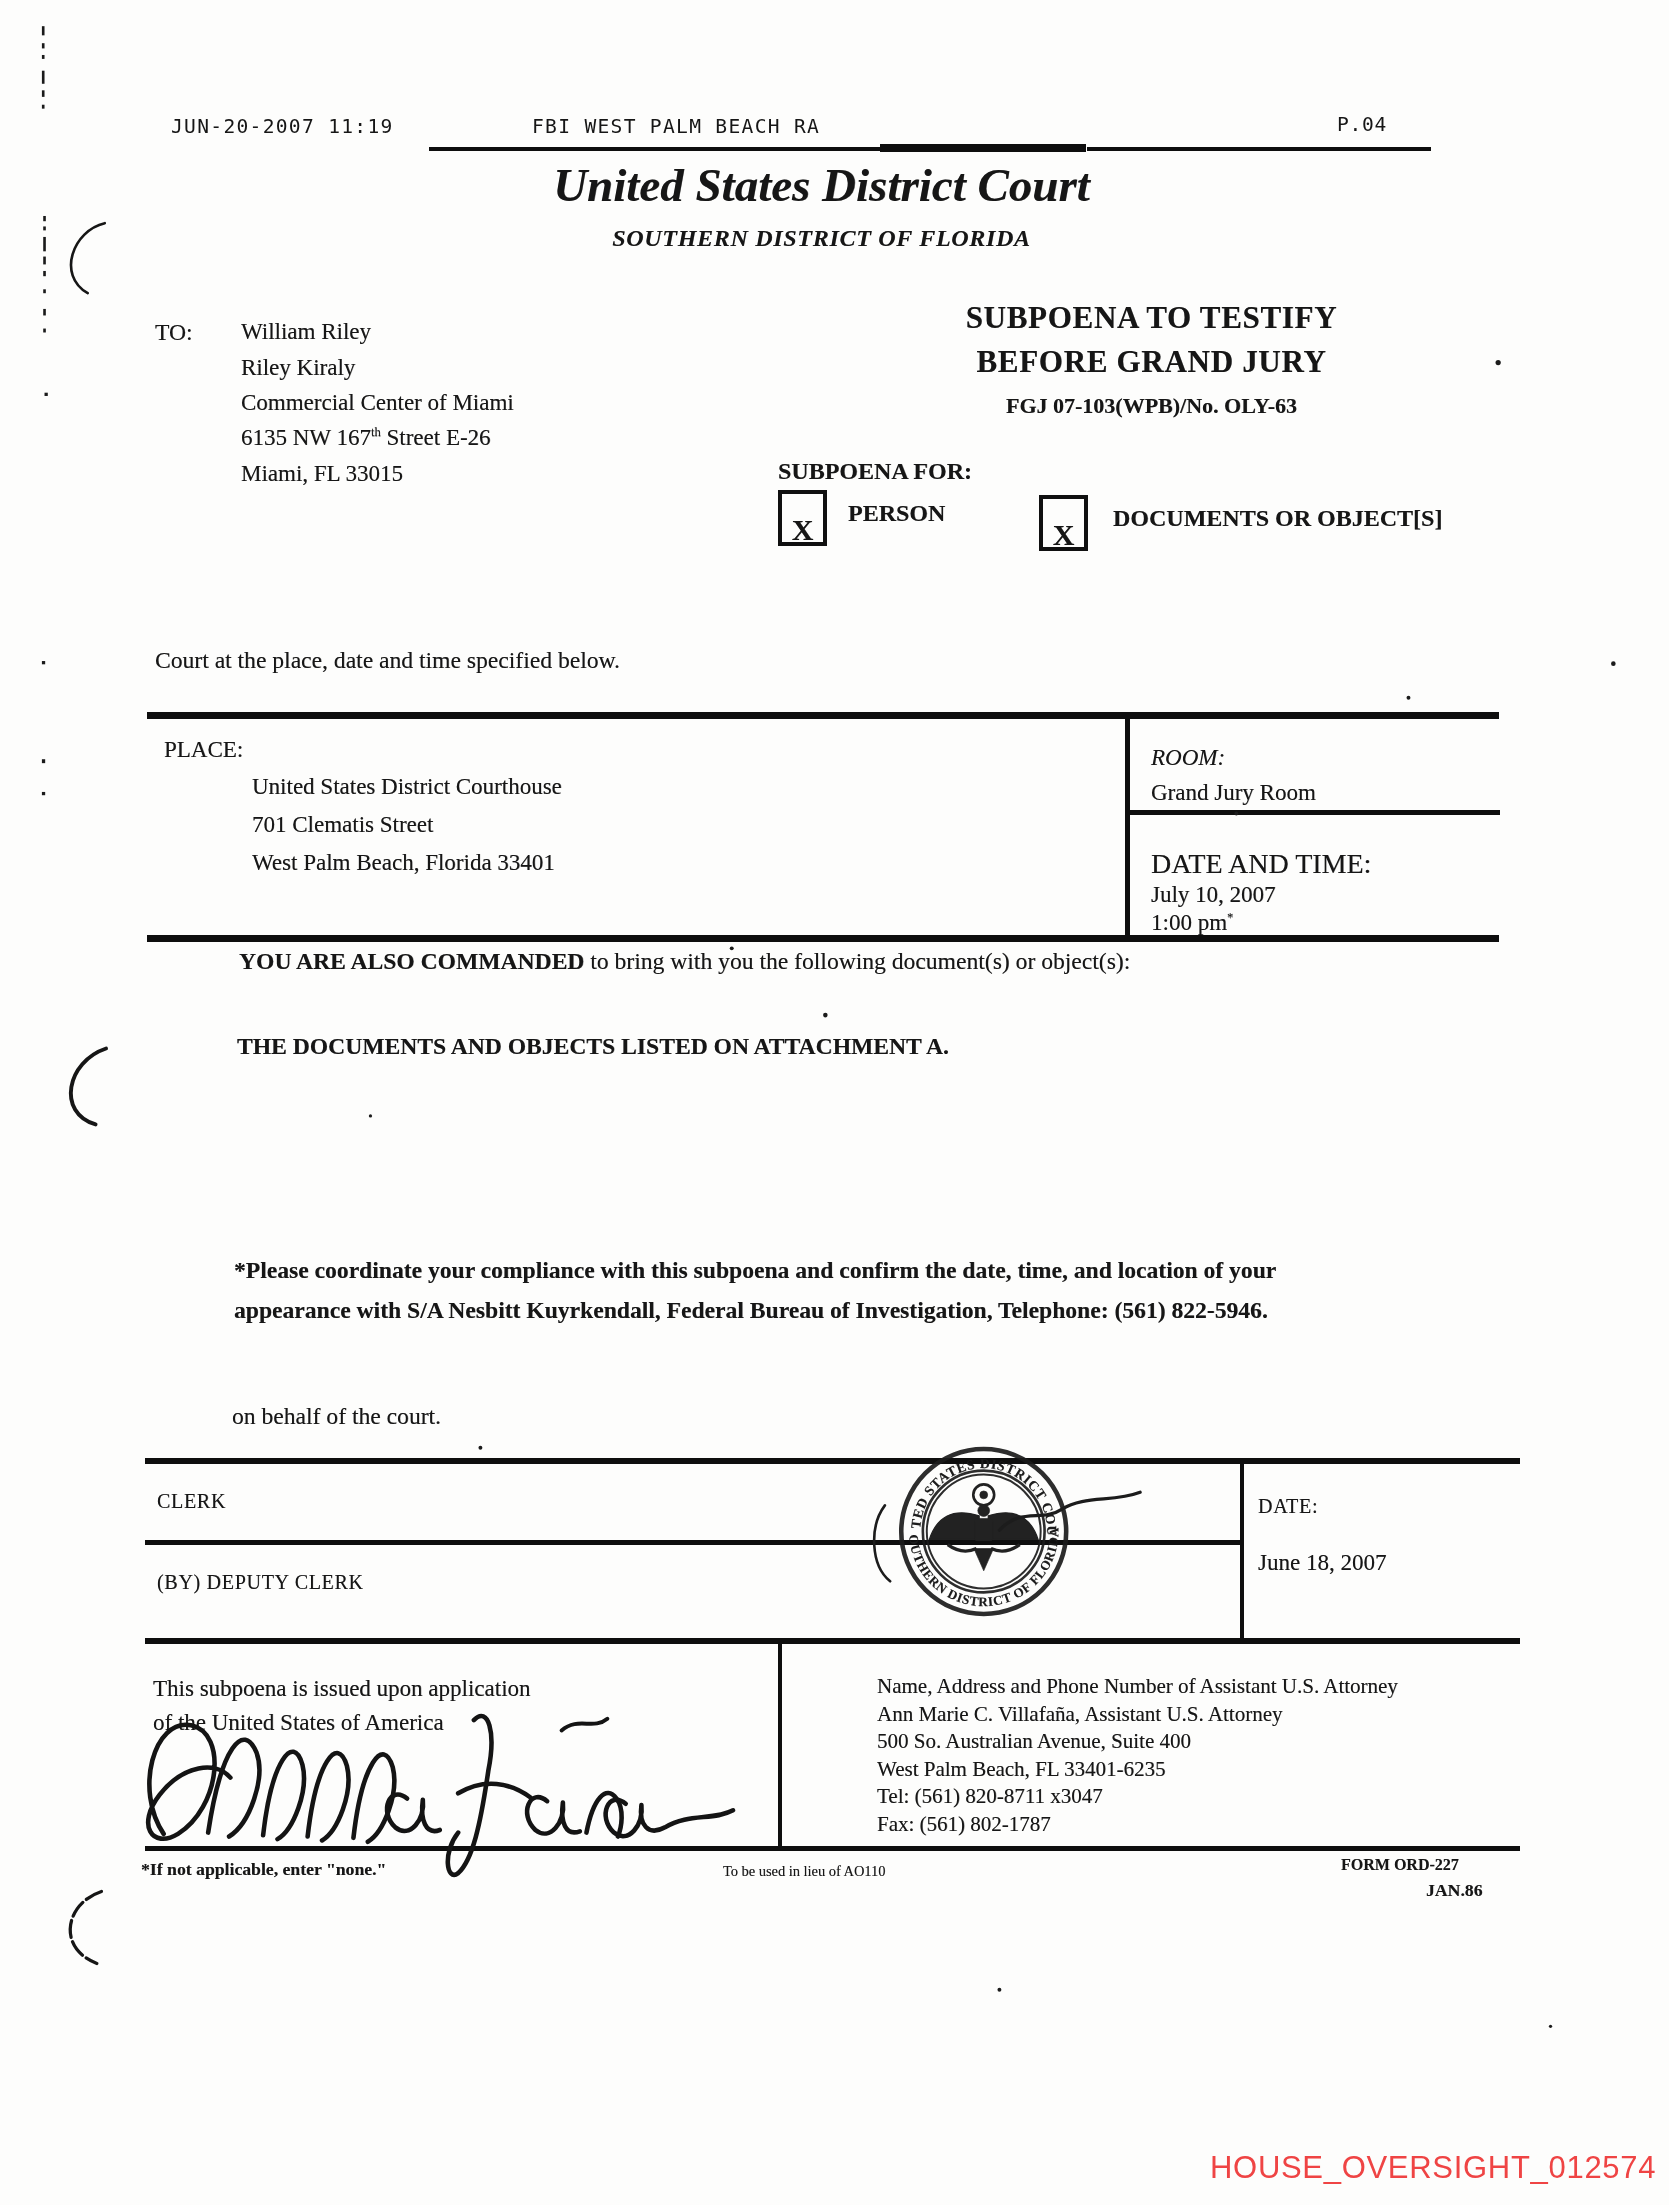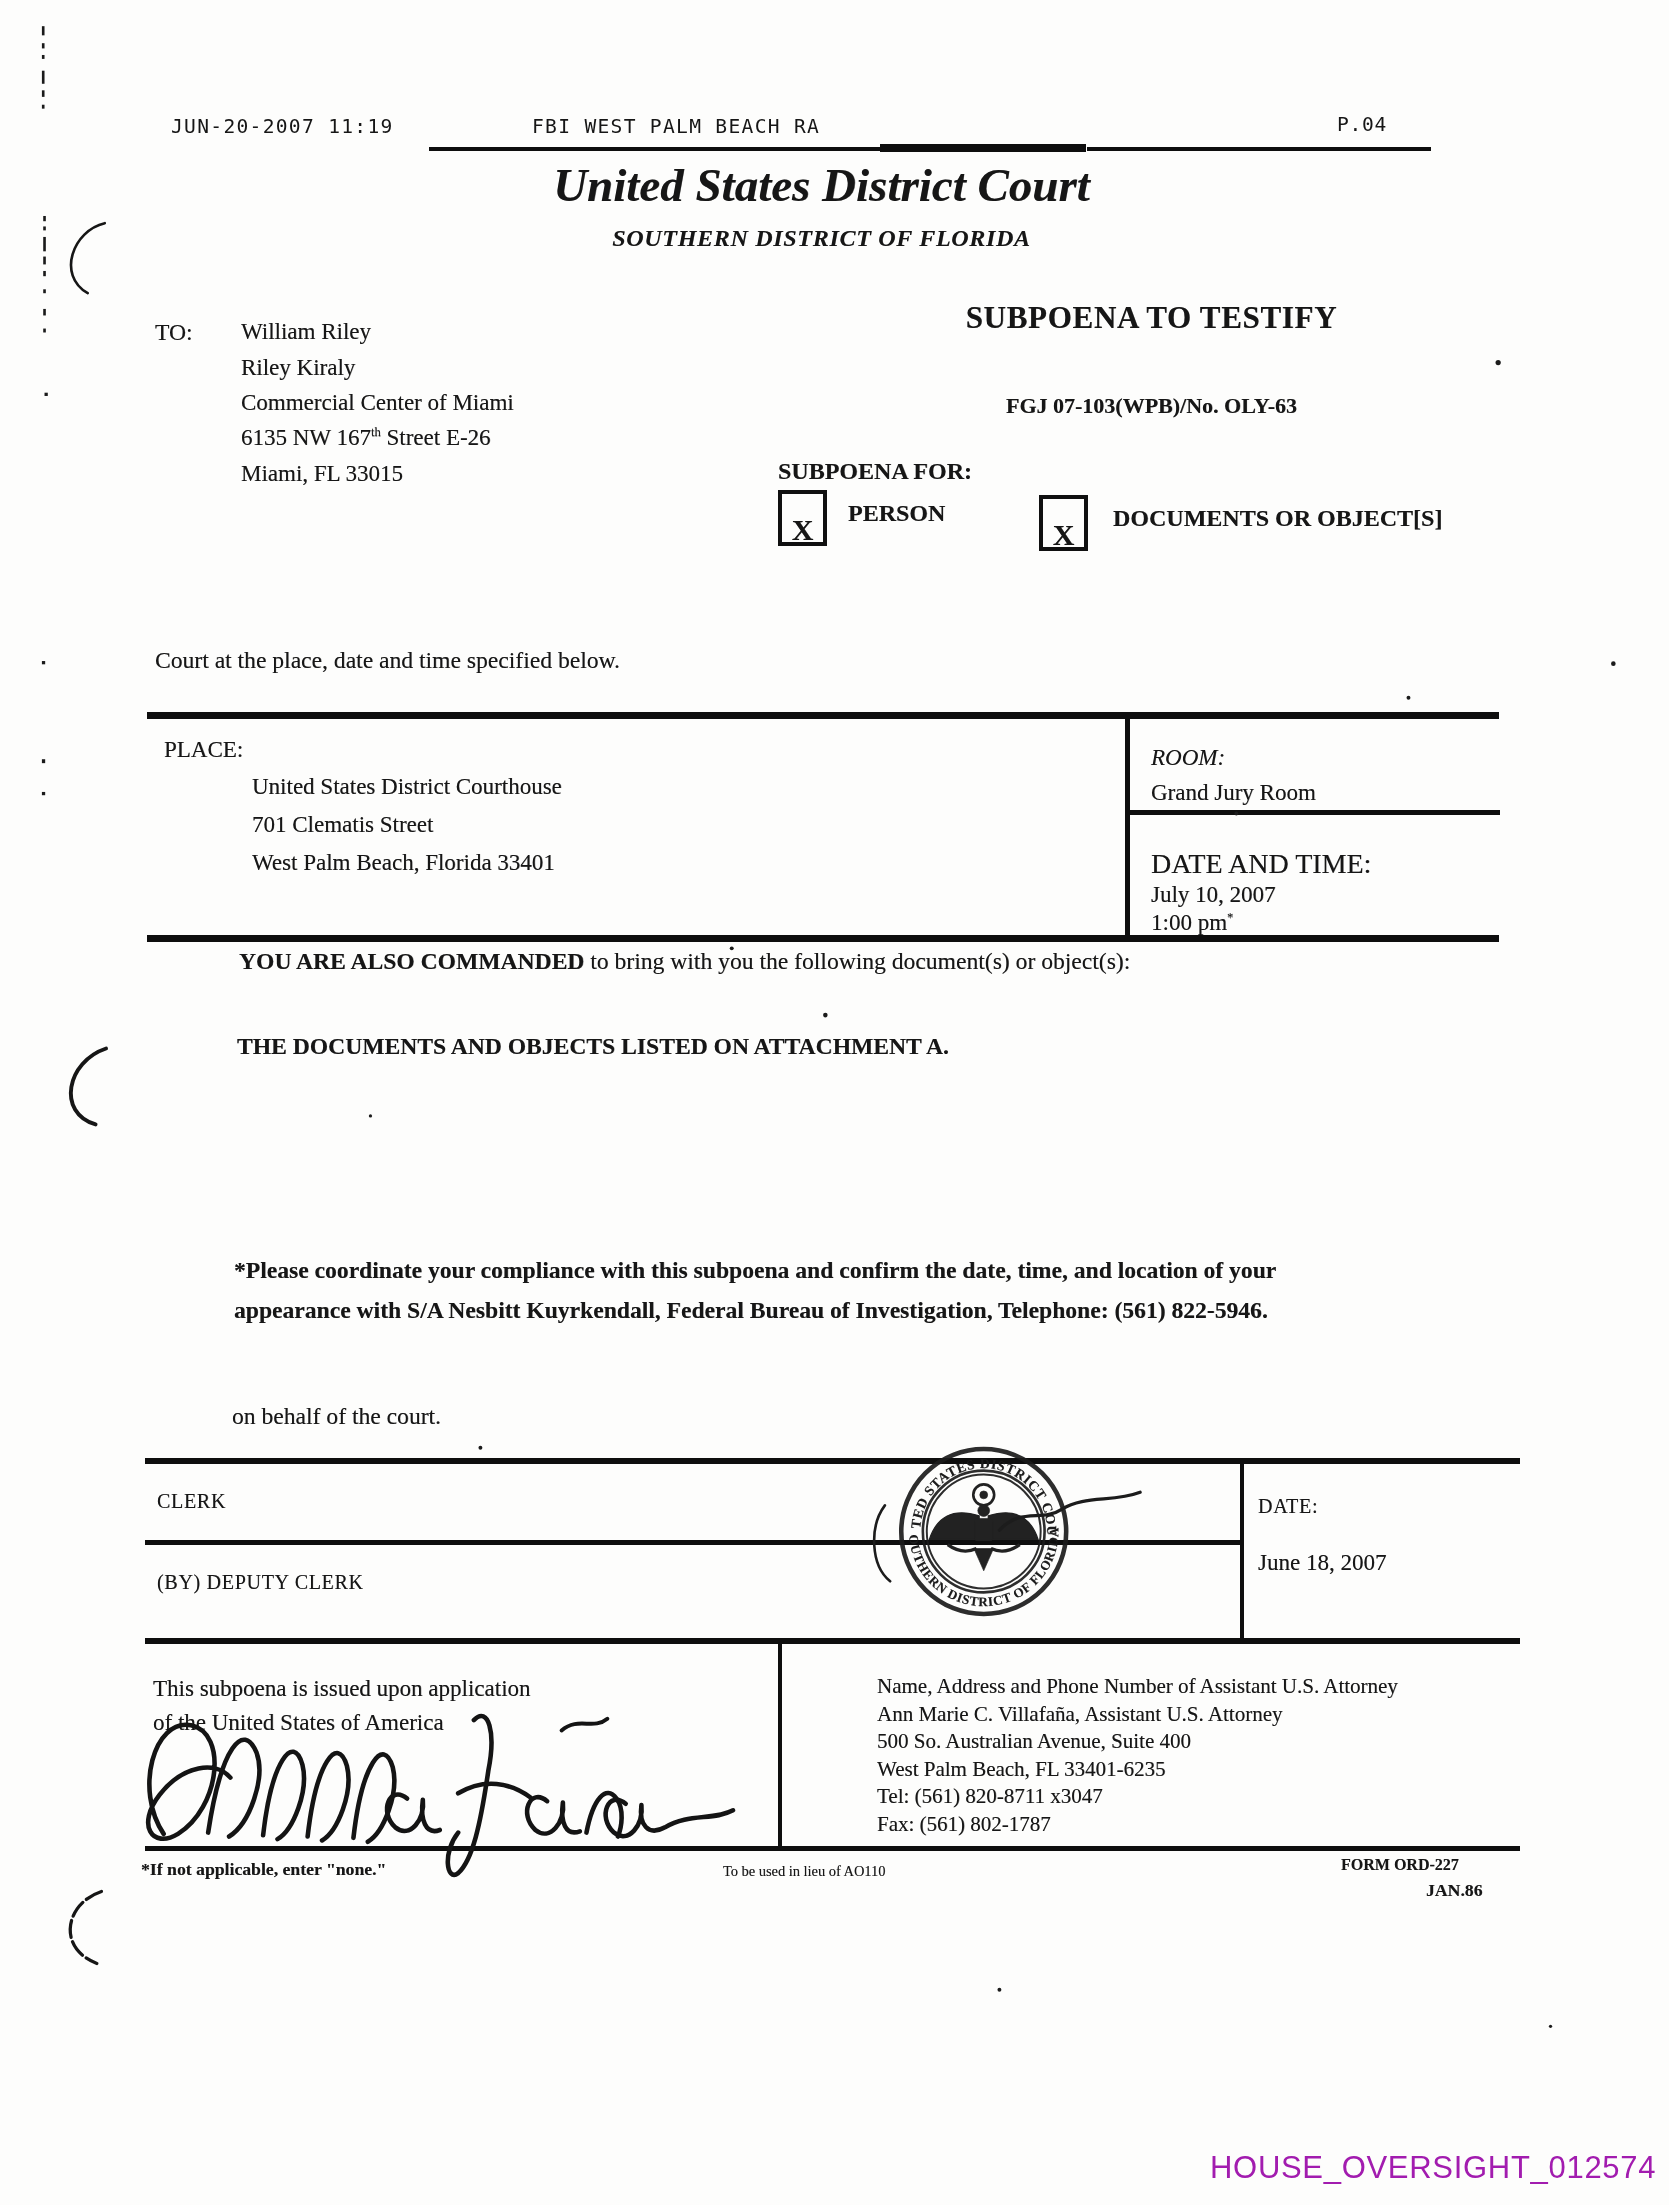--- a/index.html
+++ b/index.html
@@ -47,20 +47,21 @@
   <div class="abs bi center" style="left:118px;top:225px;width:1407px;font-size:24px;letter-spacing:0.7px;">SOUTHERN DISTRICT OF FLORIDA</div>
 
   <div class="abs" style="left:155px;top:319px;font-size:23.6px;">TO:</div>
   <div class="abs" style="left:241px;top:319px;font-size:23px;">William Riley</div>
   <div class="abs" style="left:241px;top:355px;font-size:23px;">Riley Kiraly</div>
   <div class="abs" style="left:241px;top:390px;font-size:23px;">Commercial Center of Miami</div>
   <div class="abs" style="left:241px;top:425px;font-size:23px;"><span>6135 NW 167</span><sup>th</sup><span> Street E-26</span></div>
   <div class="abs" style="left:241px;top:461px;font-size:23px;">Miami, FL 33015</div>
 
   <div class="abs b center" style="left:916px;top:300px;width:471px;font-size:31px;letter-spacing:0.7px;">SUBPOENA TO TESTIFY</div>
+  <div class="abs b center" style="left:916px;top:344px;width:471px;font-size:31px;letter-spacing:0.7px;">BEFORE GRAND JURY</div>
   <div class="abs b center" style="left:916px;top:393px;width:471px;font-size:22px;">FGJ 07-103(WPB)/No. OLY-63</div>
 
   <div class="abs b" style="left:778px;top:458px;font-size:24px;">SUBPOENA FOR:</div>
 
   <div class="checkbox" style="left:778px;top:490px;">
     <span class="xmark">X</span>
   </div>
   <div class="abs b" style="left:848px;top:500px;font-size:24px;">PERSON</div>
 
   <div class="checkbox" style="left:1039px;top:495px;">
@@ -167,21 +168,21 @@
   <div class="abs" style="left:877px;top:1729px;font-size:21px;">500 So. Australian Avenue, Suite 400</div>
   <div class="abs" style="left:877px;top:1757px;font-size:21px;">West Palm Beach, FL 33401-6235</div>
   <div class="abs" style="left:877px;top:1784px;font-size:21px;">Tel: (561) 820-8711 x3047</div>
   <div class="abs" style="left:877px;top:1812px;font-size:21px;">Fax: (561) 802-1787</div>
 
   <div class="abs b" style="left:141px;top:1859px;font-size:17.7px;">*If not applicable, enter "none."</div>
   <div class="abs" style="left:723px;top:1863px;font-size:14.4px;">To be used in lieu of AO110</div>
   <div class="abs b" style="left:1341px;top:1856px;font-size:16px;">FORM ORD-227</div>
   <div class="abs b" style="left:1426px;top:1880px;font-size:17.7px;">JAN.86</div>
 
-  <div class="abs sans" style="left:1210px;top:2150px;font-size:31px;letter-spacing:0.7px;color:#a21caf;">HOUSE_OVERSIGHT_012574</div>
+  <div class="abs sans" style="left:1210px;top:2150px;font-size:31px;letter-spacing:0.7px;color:#ef4444;">HOUSE_OVERSIGHT_012574</div>
 
   <svg width="1669" height="2205" style="left:0;top:0;" viewBox="0 0 2550 3369">
     <g fill="#1a1a1a">
       <rect x="64" y="40" width="4" height="14"></rect>
         <rect x="64" y="66" width="4" height="8"></rect>
       <rect x="64" y="84" width="4" height="6"></rect>
         <rect x="64" y="108" width="4" height="20"></rect>
       <rect x="64" y="138" width="4" height="10"></rect>
         <rect x="64" y="160" width="4" height="6"></rect>
       <rect x="66" y="330" width="4" height="8"></rect>

